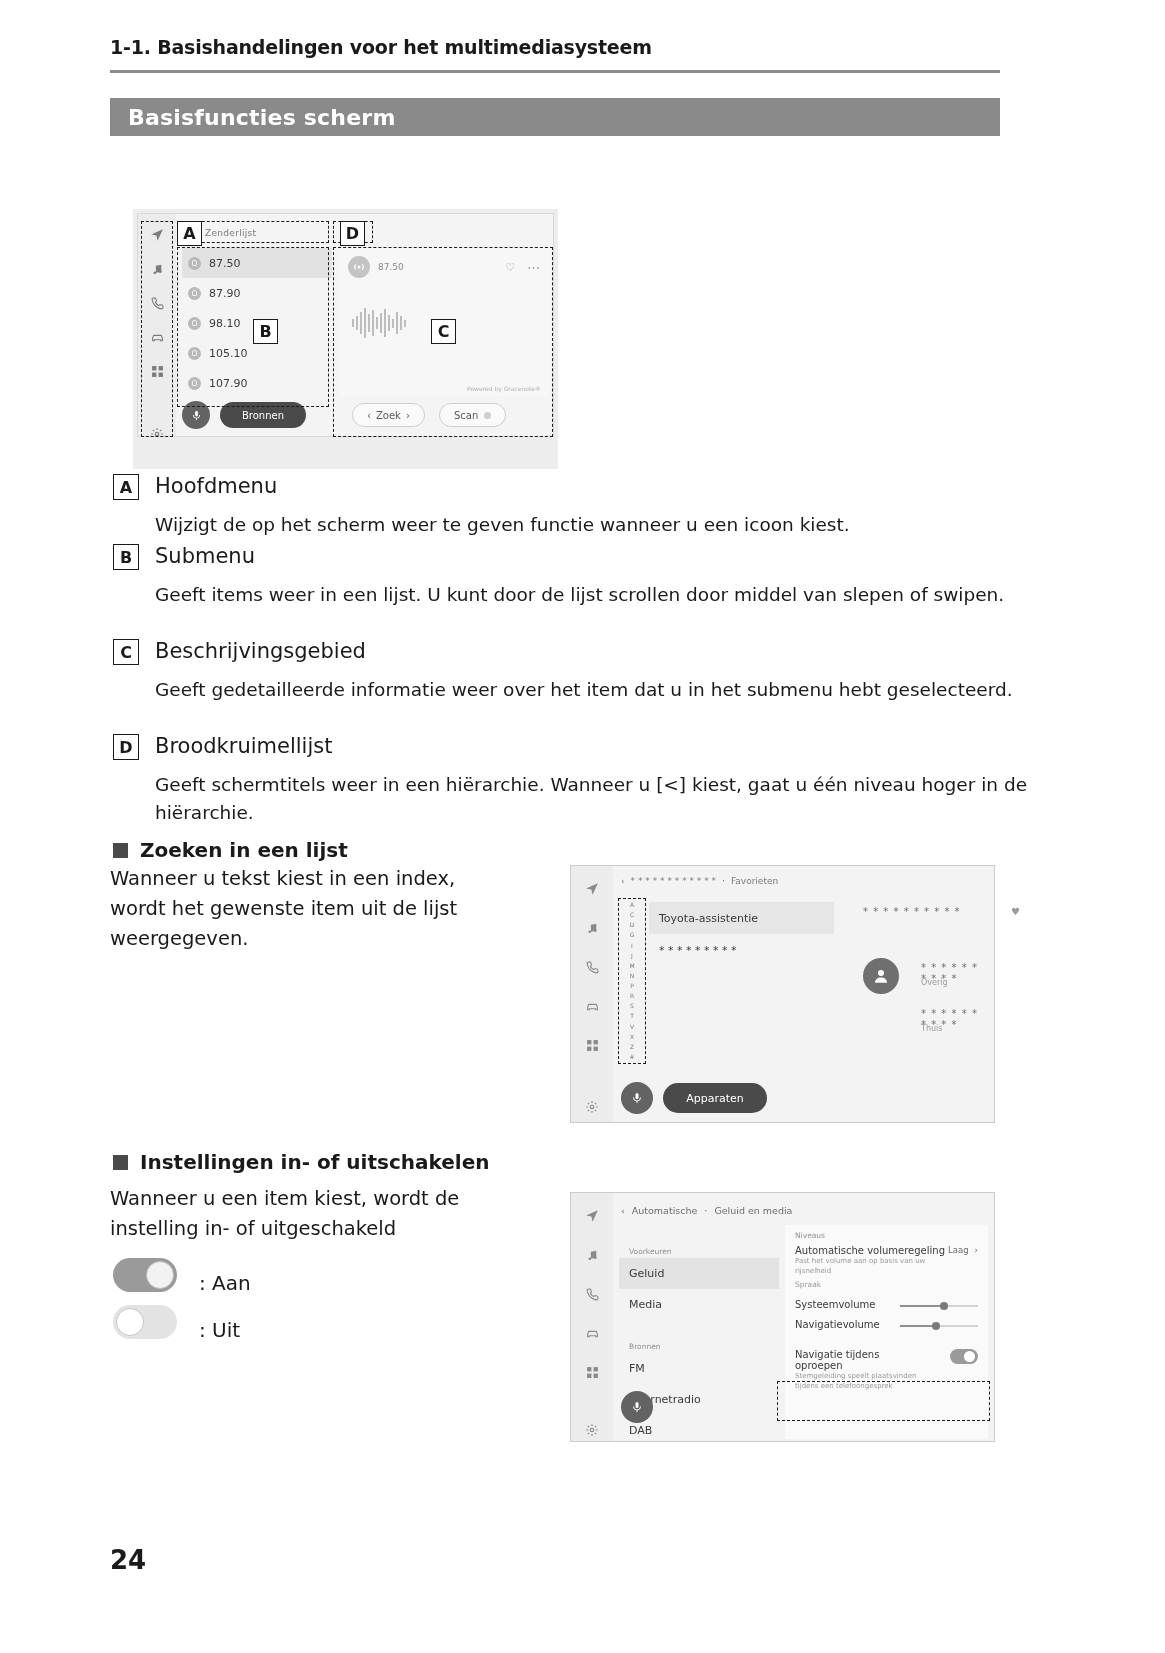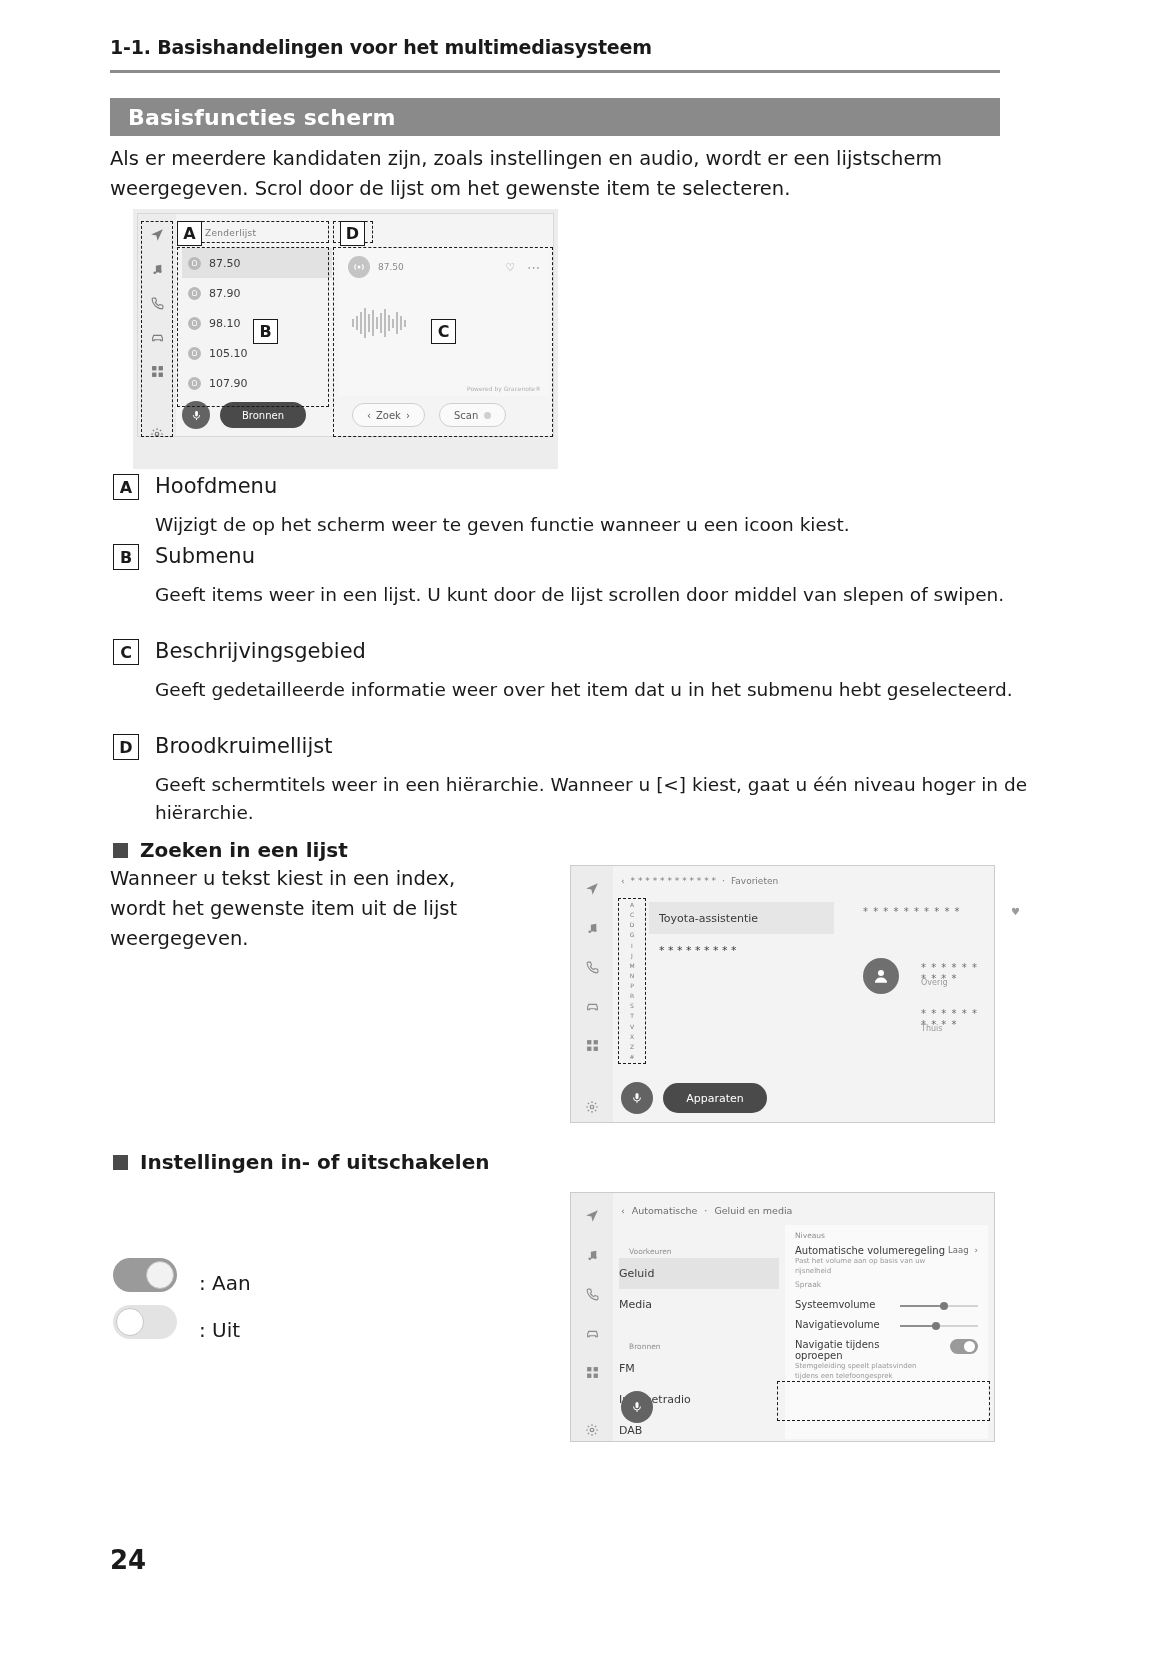--- a/index.html
+++ b/index.html
@@ -516,20 +516,21 @@
     font-size: 7.5px;
     color: #909090;
     padding-left: 10px;
     margin-top: 22px;
     margin-bottom: 2px;
   }
   .set-left .row {
     height: 31px;
     display: flex;
     align-items: center;
+    padding-left: 10px;
     font-size: 11px;
     color: #3a3a3a;
   }
   .set-left .row.sel { background: #e3e3e3; }
   .set-right {
     position: absolute;
     left: 214px; top: 32px;
     right: 6px;
     bottom: 2px;
     background: #fafafa;
@@ -616,21 +617,20 @@
 
 <div class="page">
 
   <div class="chapter-header">1-1. Basishandelingen voor het multimediasysteem</div>
   <div class="header-rule"></div>
 
   <div class="section-bar">
     <span>Basisfuncties scherm</span>
   </div>
 
-  <div class="intro">Als er meerdere kandidaten zijn, zoals instellingen en audio, wordt er een lijstscherm weergegeven. Scrol door de lijst om het gewenste item te selecteren.</div>
 
   <div class="fig-main">
     <div class="screen1">
 
       <div class="rail">
         <div class="ric">
           <svg width="14" height="14" viewBox="0 0 24 24" fill="currentColor">
               <path d="M2 11l20-9-9 20-2-9-9-2z"></path>
             </svg>
         </div>
@@ -888,20 +888,21 @@
       <div class="pill-dark">Apparaten</div>
     </div>
 
     <div class="dash" style="left:47px; top:32px; width:28px; height:166px;"></div>
   </div>
 
   <div class="subhead" style="top:1150px;">
     <span class="sq"></span>
     <span>Instellingen in- of uitschakelen</span>
   </div>
+  <div class="body-text" style="top:1184px; width:400px;">Wanneer u een item kiest, wordt de instelling in- of uitgeschakeld</div>
 
   <div class="toggle-row" style="top:1255px;">
     <div class="toggle on">
         <span class="knob"></span>
       </div>
     <span class="toggle-label">: Aan</span>
   </div>
   <div class="toggle-row" style="top:1302px;">
     <div class="toggle off">
         <span class="knob"></span>
@@ -1007,21 +1008,21 @@
       <div class="sr-row">
         <div class="sr-title">Navigatievolume</div>
         <div class="sr-right">
           <div class="slider">
               <i style="width:34px"></i>
               <b style="left:32px"></b>
             </div>
         </div>
       </div>
 
-      <div class="sr-row" style="margin-top:0;gap:23px;">
+      <div class="sr-row" style="margin-top:10px;gap:23px;">
         <div style="width:150px;">
           <div class="sr-title">Navigatie tijdens oproepen</div>
           <div class="sr-sub">Stemgeleiding speelt plaatsvinden tijdens een telefoongesprek</div>
         </div>
         <div class="sr-right">
           <div class="mini-toggle">
               <i></i>
             </div>
         </div>
       </div>

